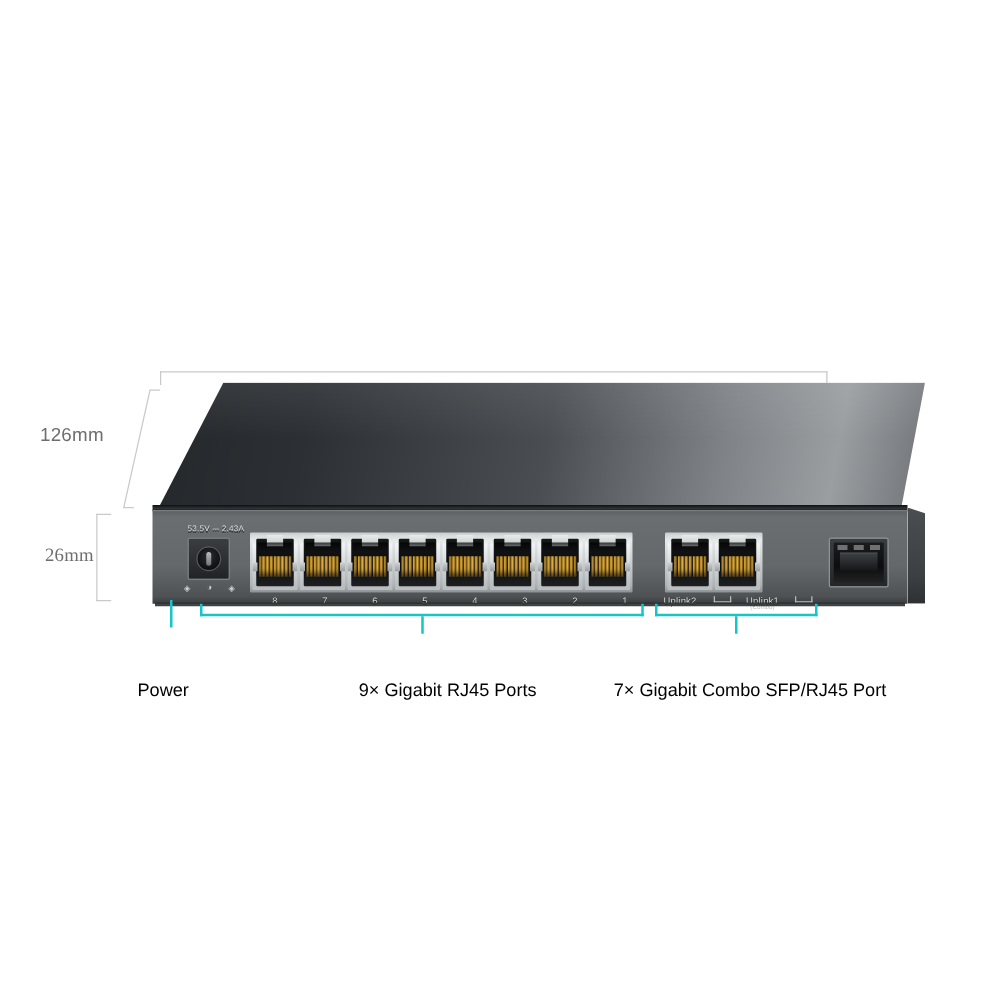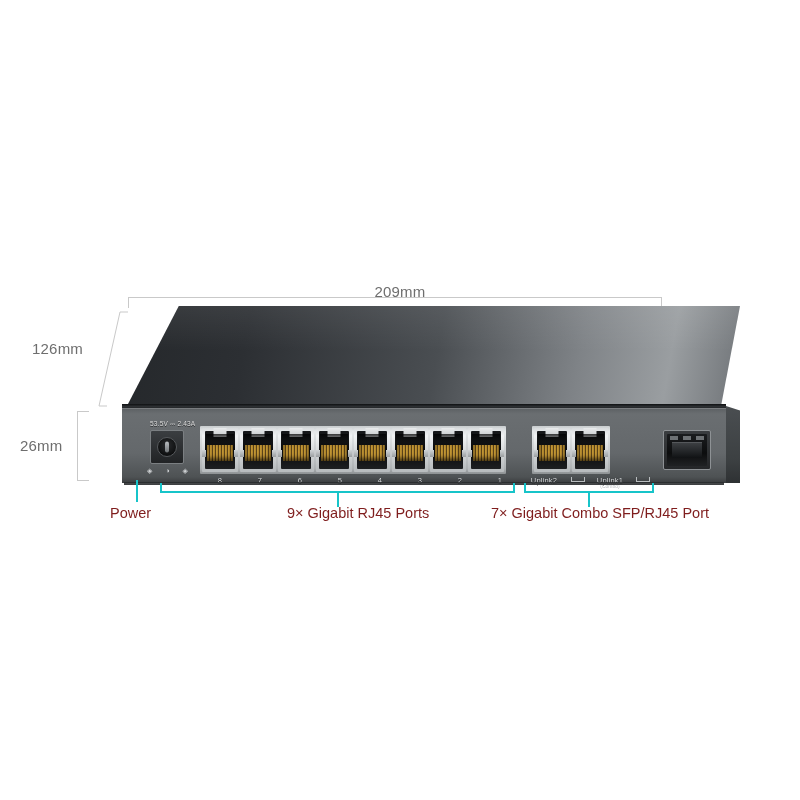--- a/index.html
+++ b/index.html
@@ -16,21 +16,21 @@
   
   .dim-label{
     position:absolute;
     color:#6e6e6e;
     font-size:15px;
     letter-spacing:.2px;
     white-space:nowrap;
   }
   #dim-width-label{ left:0; top:283px; width:800px; text-align:center; }
   #dim-depth-label{ left:32px; top:340px; }
-  #dim-height-label{ left:20px; top:437px; }
+  #dim-height-label{ left:36px; top:437px;font-family:Liberation Serif, serif; }
 
   
   #dim-width-bracket{
     position:absolute; left:128px; top:297px; width:534px; height:11px;
     border-left:1px solid #c9c9c9;
     border-right:1px solid #c9c9c9;
     border-top:1px solid #c9c9c9;
   }
   
   #dim-depth-bracket{
@@ -203,31 +203,31 @@
     border:1px solid #b9bdbf; border-top:none;
   }
   .callout-bracket{
     position:absolute;
     border:2px solid #17c4c9;
     border-top:none;
   }
   .callout-stem{ position:absolute; width:2px; background:#17c4c9; }
   .callout-text{
     position:absolute;
-    color:#7f1d1d;
+    color:#000000;
     font-size:14.5px;
     white-space:nowrap;
+    margin-top:40px;
   }
 </style>
 </head>
 <body>
 
 <div id="stage">
 
-  <div class="dim-label" id="dim-width-label">209mm</div>
   <div id="dim-width-bracket"></div>
 
   <div class="dim-label" id="dim-depth-label">126mm</div>
   <div id="dim-depth-bracket">
     <svg width="38" height="98" viewBox="0 0 38 98">
       <path d="M30 2 L22 2 L1 96 L9 96" fill="none" stroke="#c9c9c9" stroke-width="1"></path>
     </svg>
   </div>
 
   <div class="dim-label" id="dim-height-label">26mm</div>

